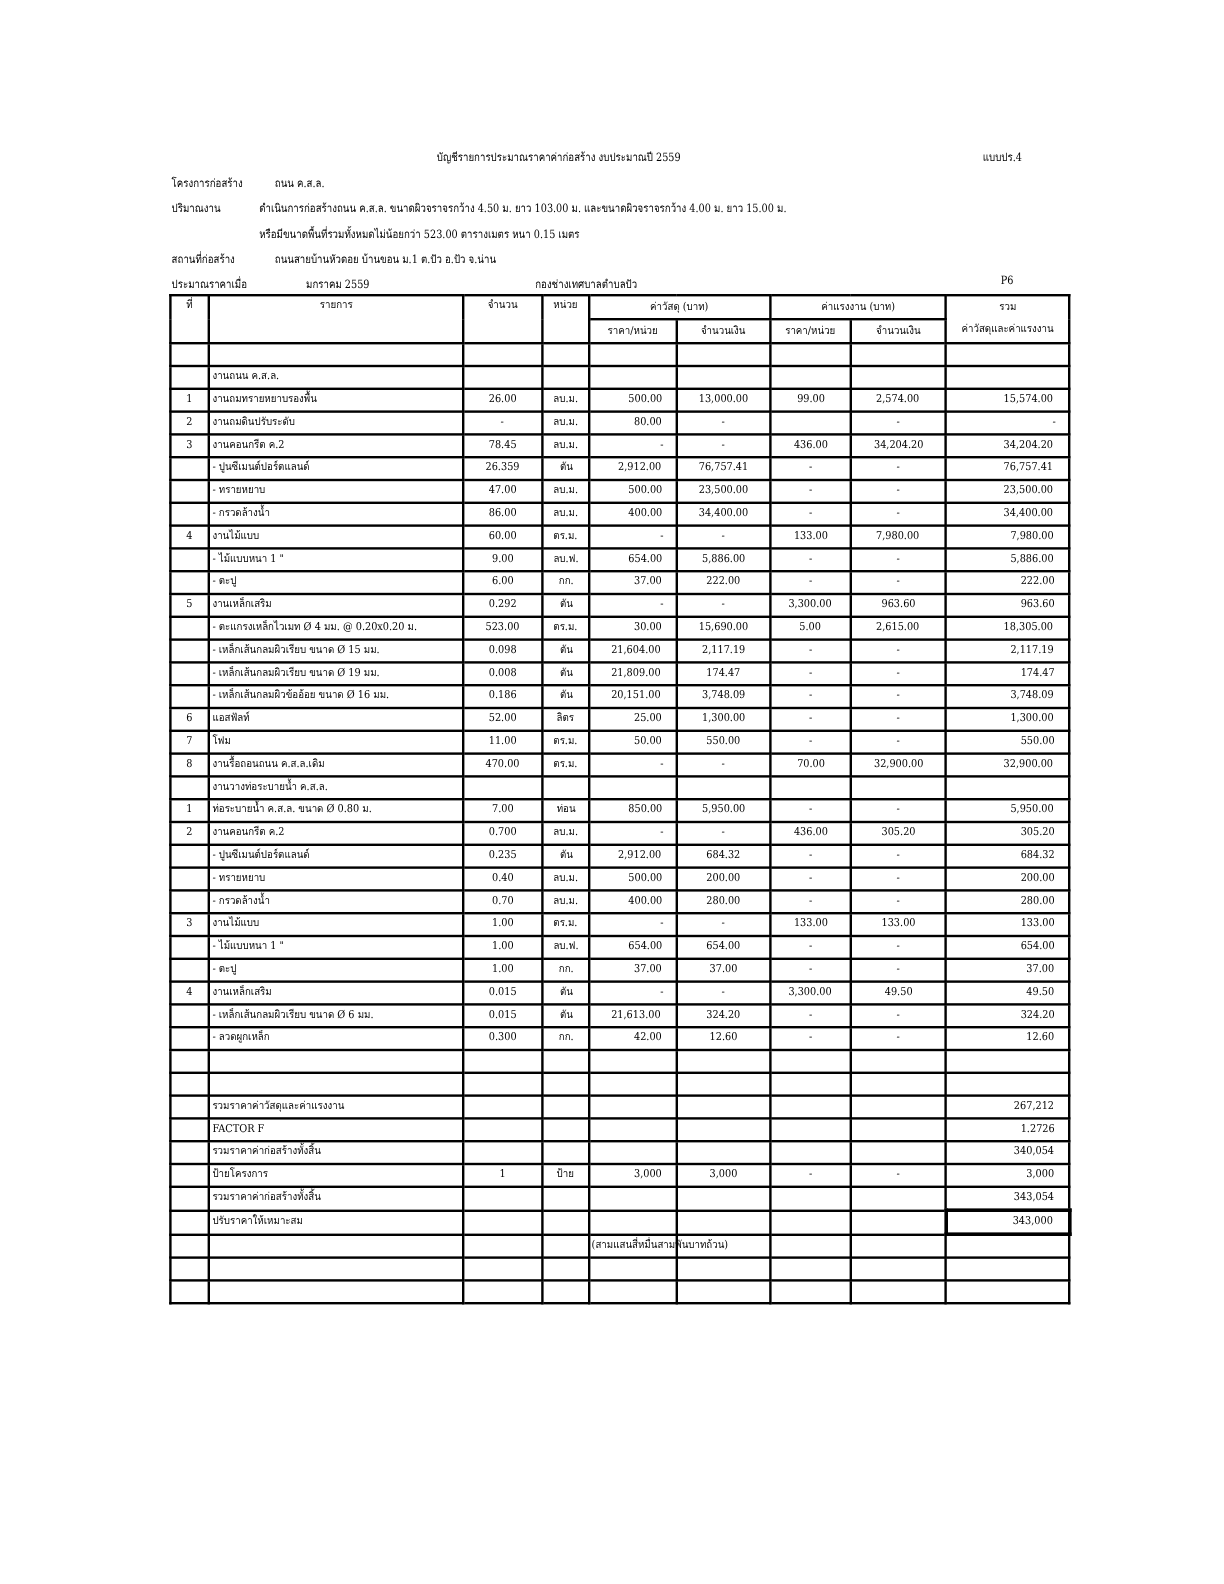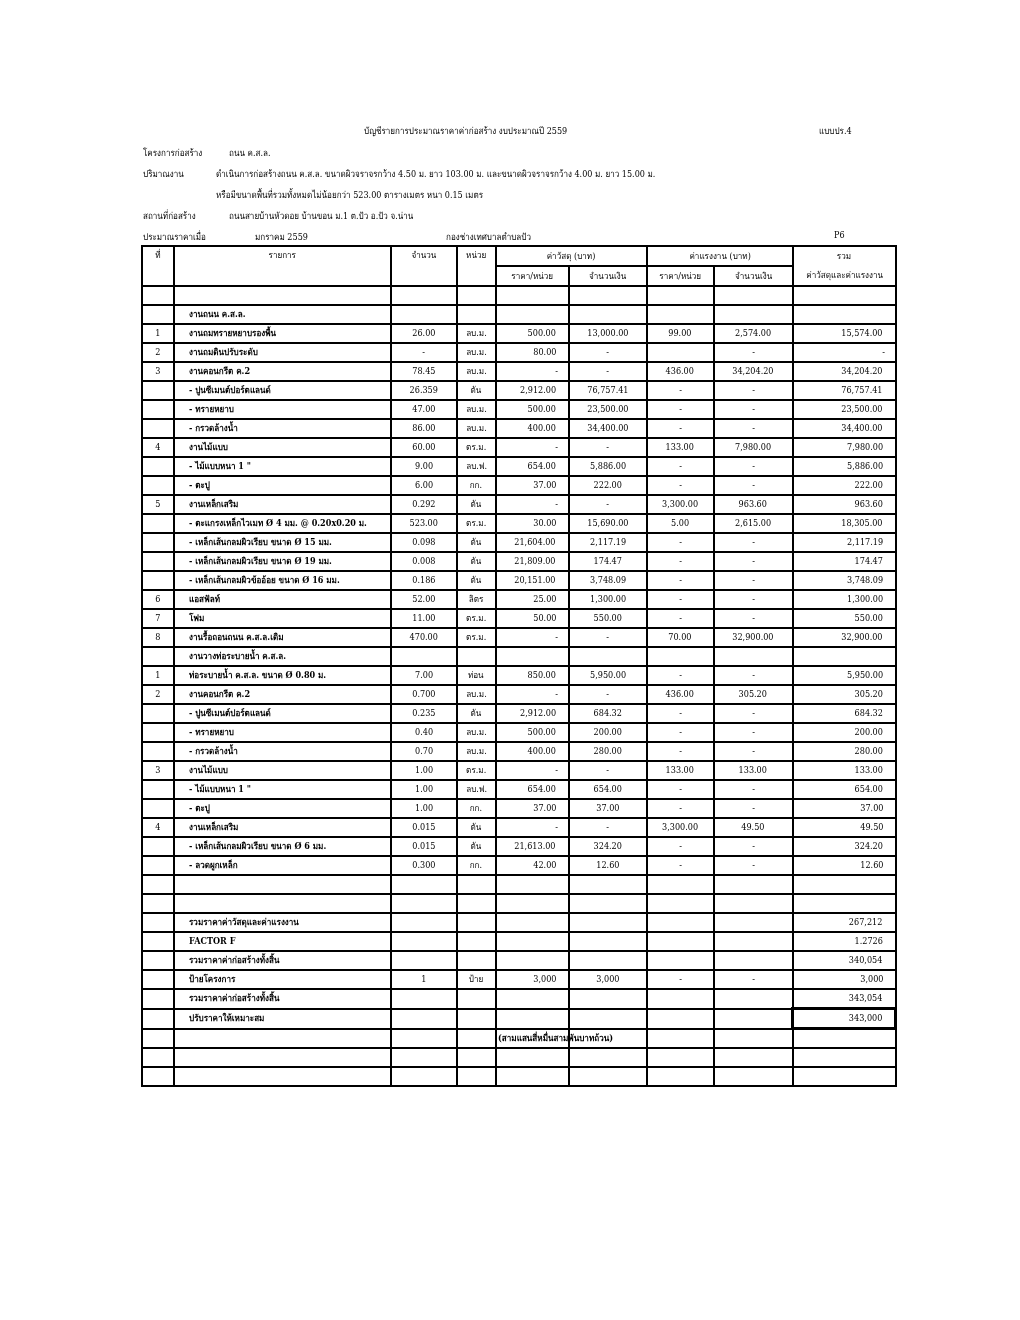--- a/index.html
+++ b/index.html
@@ -10,21 +10,21 @@
     border-collapse: collapse; table-layout: fixed;
     font-size: 9px;
   }
   table.boq td, table.boq th {
     border: 2px solid #000; padding: 0 3px; height: 17px; line-height: 17px;
     font-weight: normal; white-space: nowrap; overflow: hidden;
   }
   table.boq th { text-align: center; }
   table.boq td.c { text-align: center; }
   table.boq td.r { text-align: right; padding-right: 10px; }
-  table.boq td.nm { text-align: left; padding-left: 14px; font-weight: bold; }
+  table.boq td.nm { text-align: left; padding-left: 2px; }
   table.boq td.rc { text-align: center; }
   td.thick { border: 3px solid #000 !important; margin-top: 12px; }
   .txt { display: inline-block; transform: scaleX(0.9); transform-origin: left center; }
   td.r .txt, td.rc .txt, td.c .txt, th .txt { transform-origin: center center; }
 </style>
 </head>
 <body>
 
 <div class="hdr" style="left:364px; top:123px;">บัญชีรายการประมาณราคาค่าก่อสร้าง  งบประมาณปี  2559</div>
 <div class="hdr" style="left:819px; top:123px;">แบบปร.4</div>

